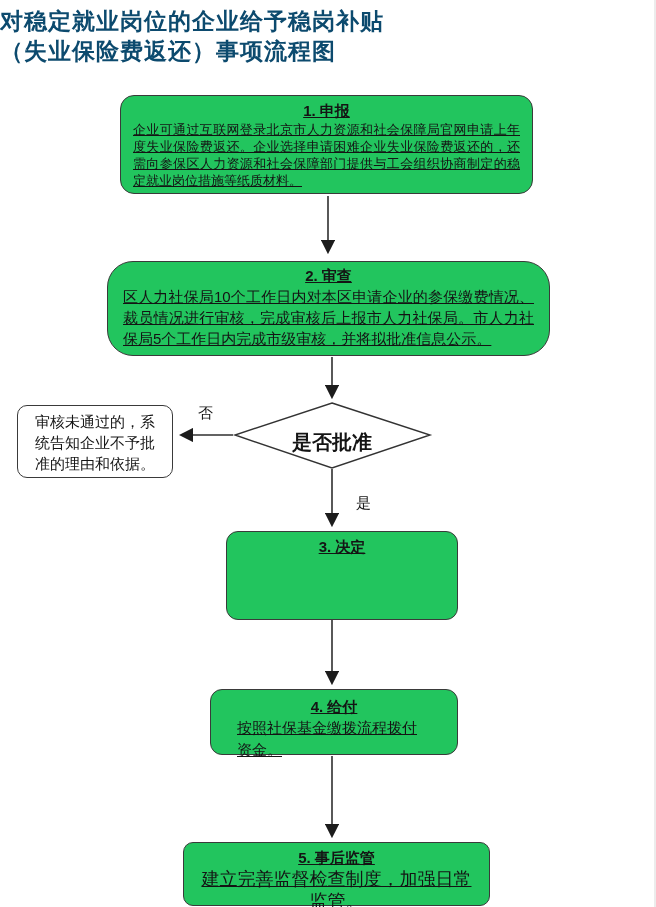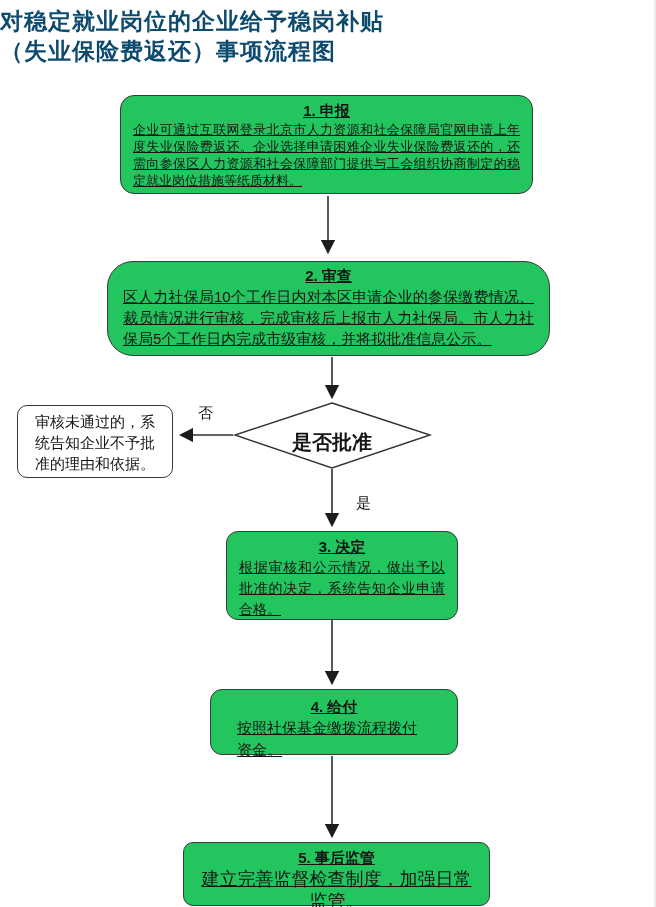--- a/index.html
+++ b/index.html
@@ -127,21 +127,20 @@
     <span>审核未通过的，系统告知企业不予批准的理由和依据。</span>
   </div>
 
   <div class="decision-label">是否批准</div>
 
   <div class="branch-label branch-no">否</div>
   <div class="branch-label branch-yes">是</div>
 
   <div class="flowbox step3">
     <div class="heading">3. 决定</div>
-    <div class="body">根据审核和公示情况，做出予以批准的决定，系统告知企业申请合格。</div>
   </div>
 
   <div class="flowbox step4">
     <div class="heading">4. 给付</div>
     <div class="body">按照社保基金缴拨流程拨付资金。</div>
   </div>
 
   <div class="flowbox step5">
     <div class="heading">5. 事后监管</div>
     <div class="body">建立完善监督检查制度，加强日常监管。</div>

